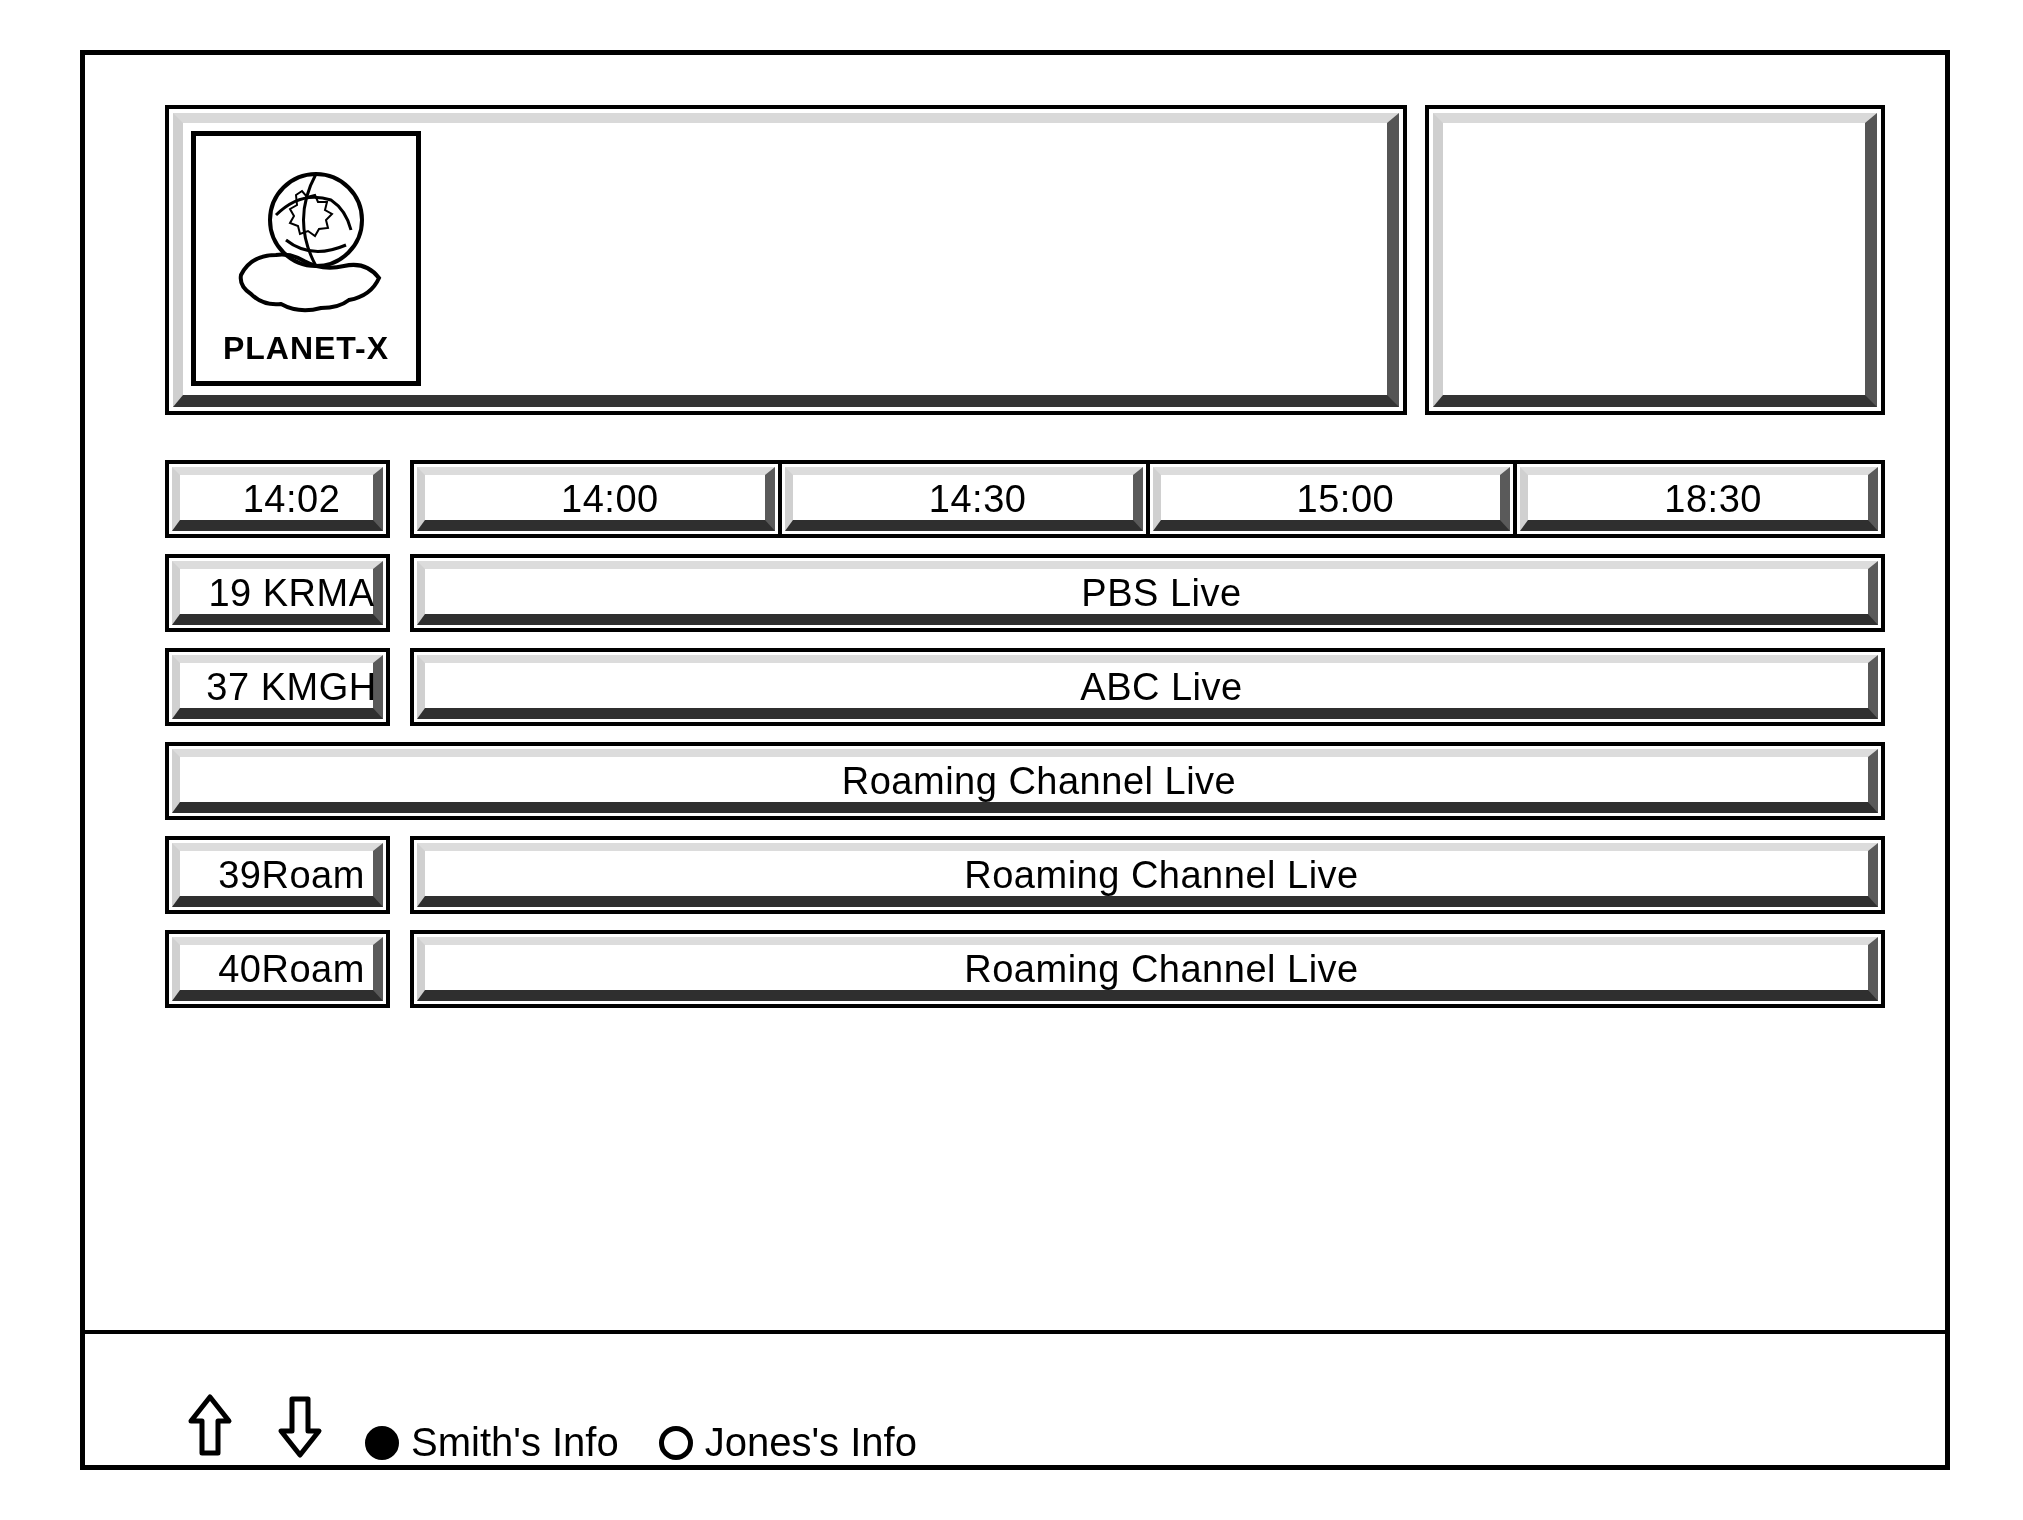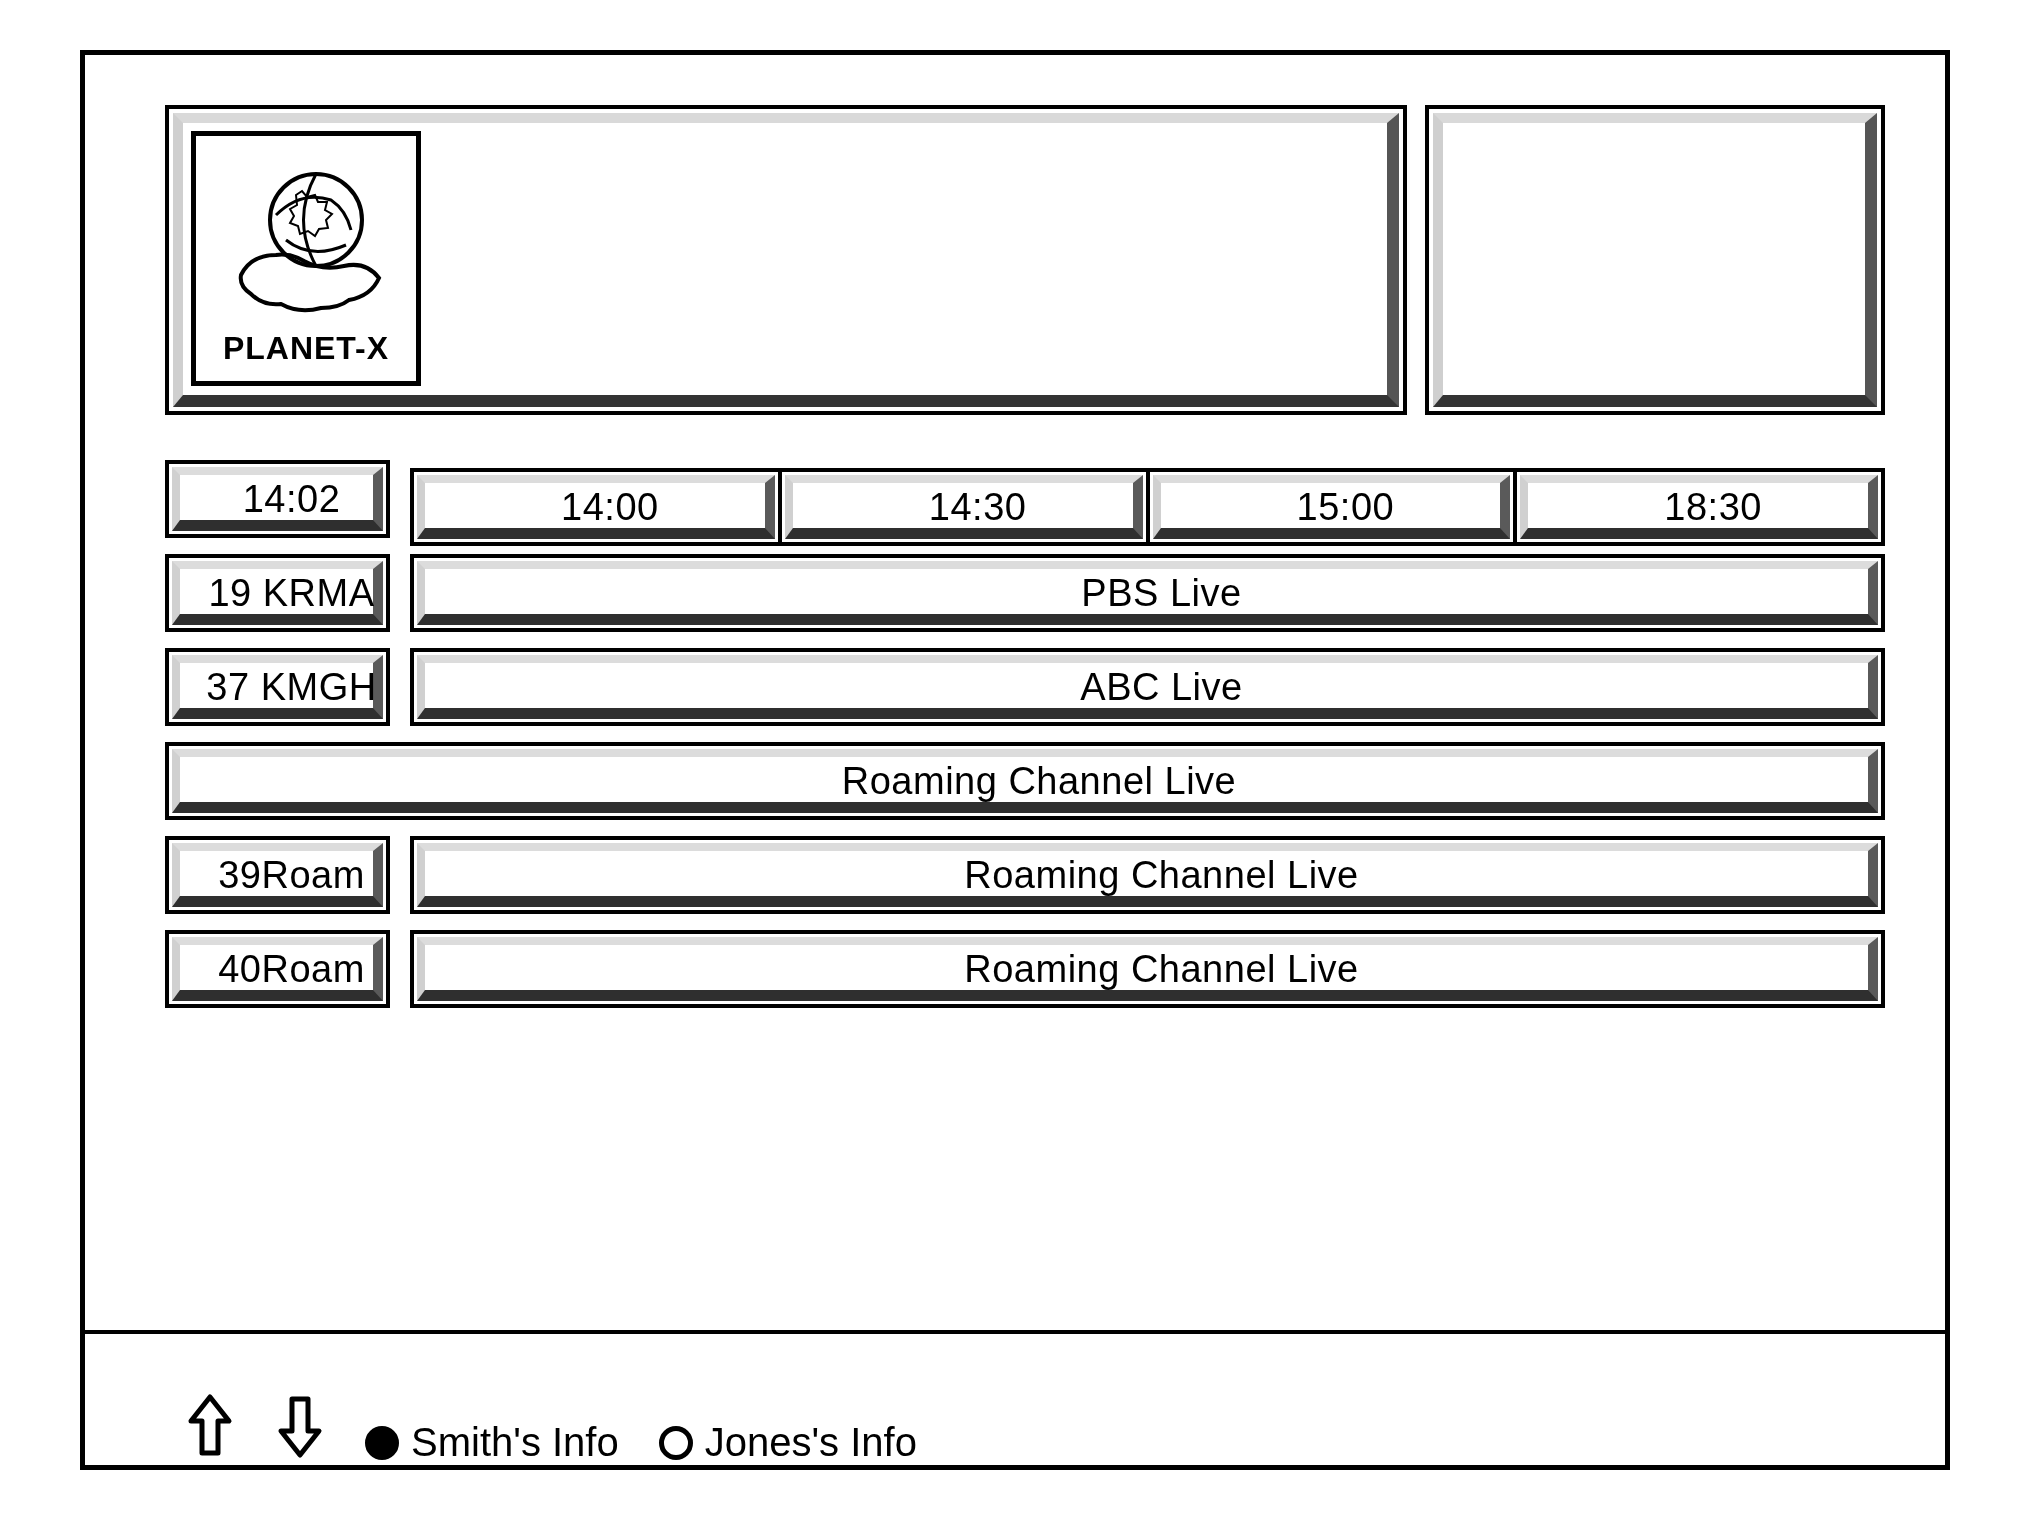--- a/index.html
+++ b/index.html
@@ -114,21 +114,21 @@
   }
   .cell > span { position: relative; z-index: 2; }
   .ch-col { flex: 0 0 225px; }
   .prog-col { flex: 1 1 auto; }
   .time-now { flex: 0 0 225px; }
   .time-head-group {
     flex: 1 1 auto;
     display: flex;
     height: 78px;
   }
-  .time-head-group .cell { flex: 1 1 0; height: 100%; margin-left: -4px; margin-top: 8px; }
+  .time-head-group .cell { flex: 1 1 0; height: 100%; margin-left: -4px; }
   .time-head-group .cell:first-child { margin-left: 0; }
 
   .footer {
     position: absolute;
     left: 0;
     right: 0;
     bottom: 0;
     height: 135px;
     border-top: 4px solid #000;
     display: flex;

